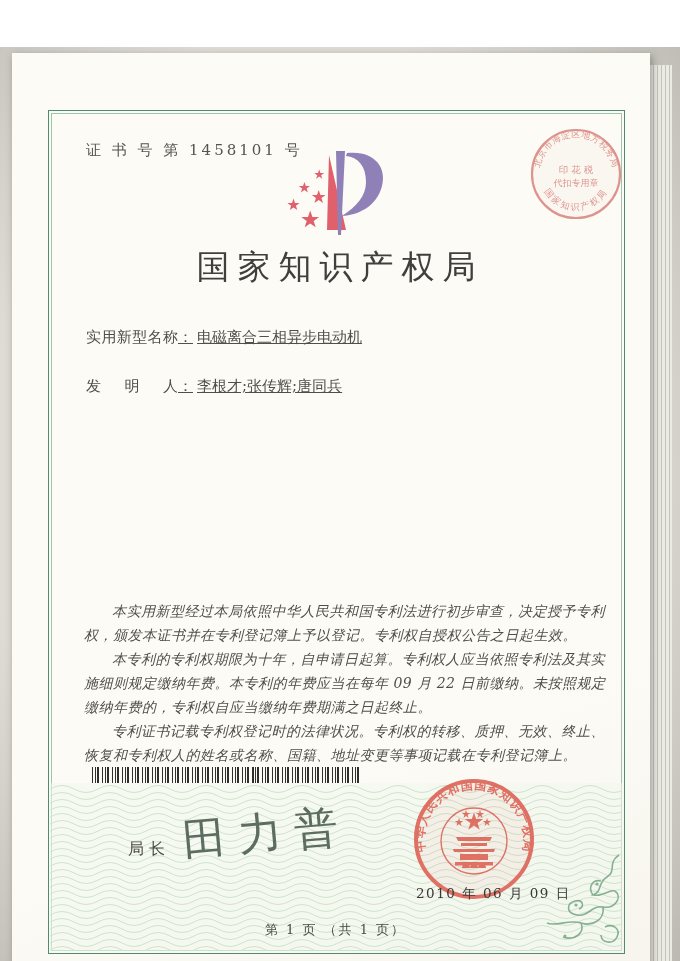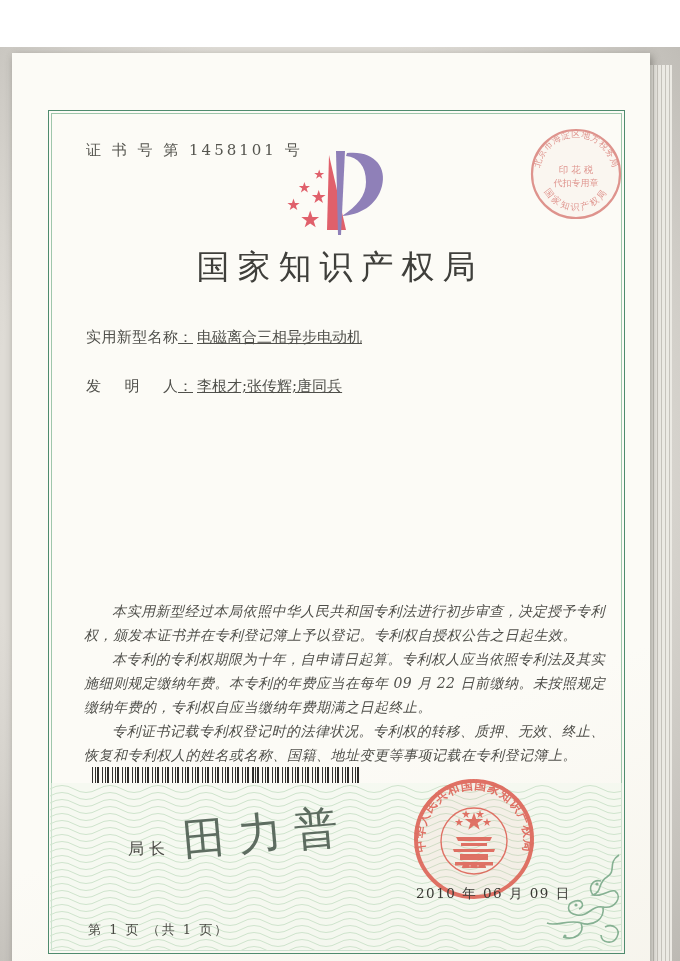--- a/index.html
+++ b/index.html
@@ -31,22 +31,22 @@
       #2f2f2c 5px,#2f2f2c 7px,transparent 7px,transparent 10px);}
   .waves{position:absolute;left:50px;top:736px;}
   .sign-label{position:absolute;left:128px;top:792px;font-size:16px;letter-spacing:5px;color:#4a4a45;}
   .sign-name{position:absolute;left:182px;top:756px;width:190px;font-size:44px;
     letter-spacing:12px;color:#4e5e52;transform:rotate(-5deg);opacity:.9;}
   .seal{position:absolute;left:406px;top:724px;opacity:.88;}
   .seal-date{position:absolute;left:416px;top:838px;font-size:13.5px;letter-spacing:1.5px;color:#393934;}
   .ornament{position:absolute;left:545px;top:806px;opacity:.85;}
   .tax-stamp{position:absolute;left:526px;top:77px;opacity:.85;}
   .logo{position:absolute;left:270px;top:98px;}
-  .footer{position:absolute;left:48px;top:874px;width:575px;text-align:left;
-    font-size:13px;letter-spacing:2px;color:#4b4b45;padding-left:40px;}
+  .footer{position:absolute;left:48px;top:874px;width:575px;text-align:center;
+    font-size:13px;letter-spacing:2px;color:#4b4b45;}
   svg text{font-family:"DejaVu Serif","Liberation Serif",serif;}
 </style>
 </head>
 <body>
 
 <div class="scene">
   <div class="page-stack"></div>
   <div class="paper"></div>
 
   <div class="frame">

